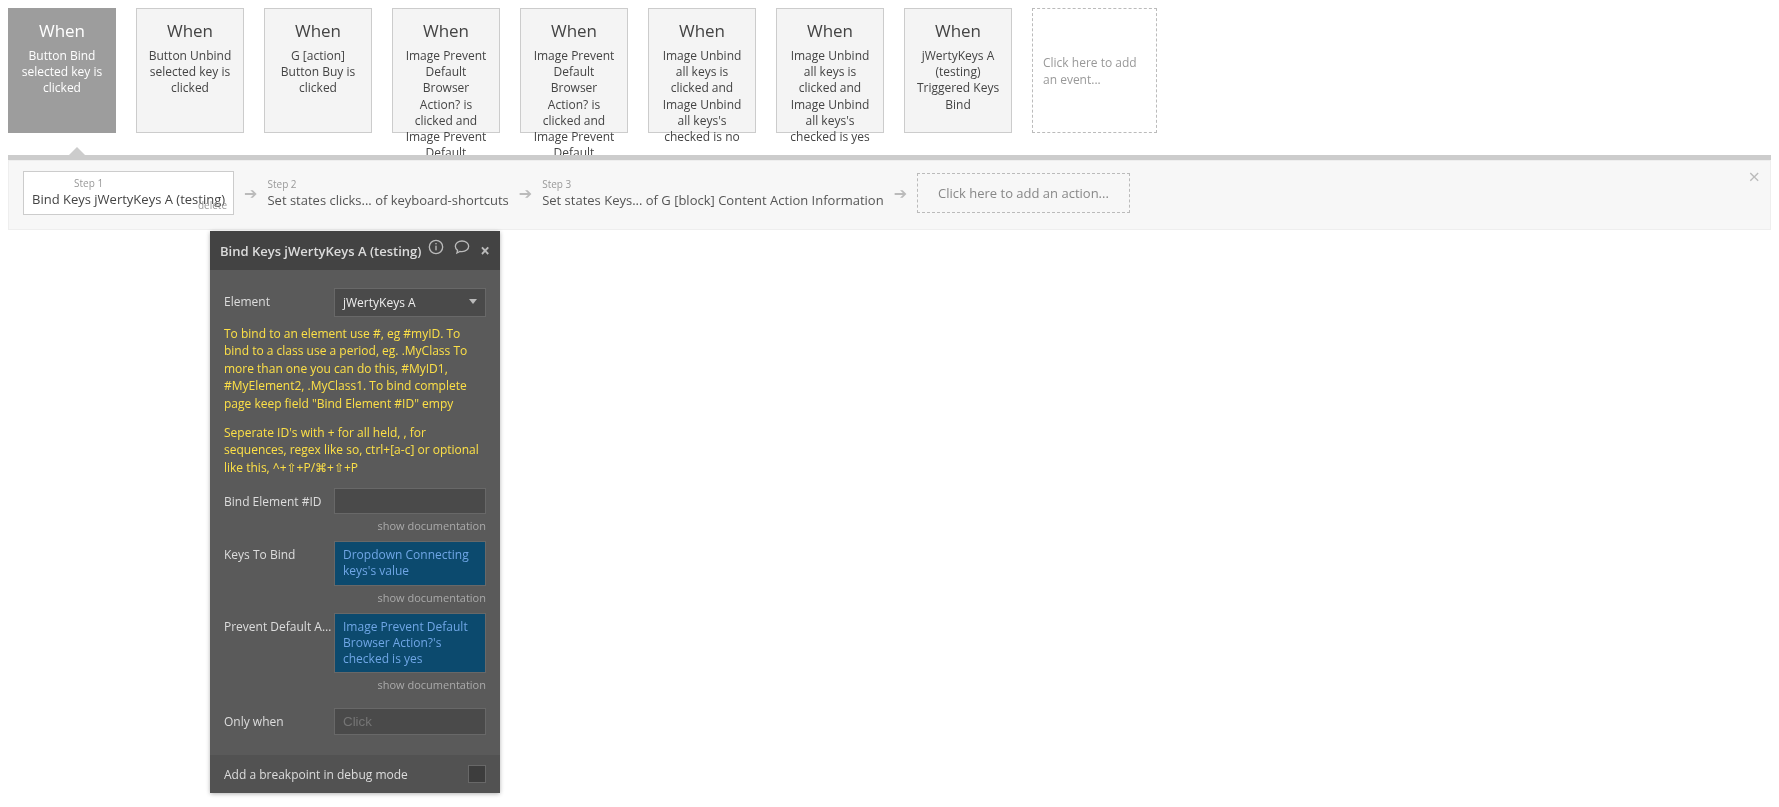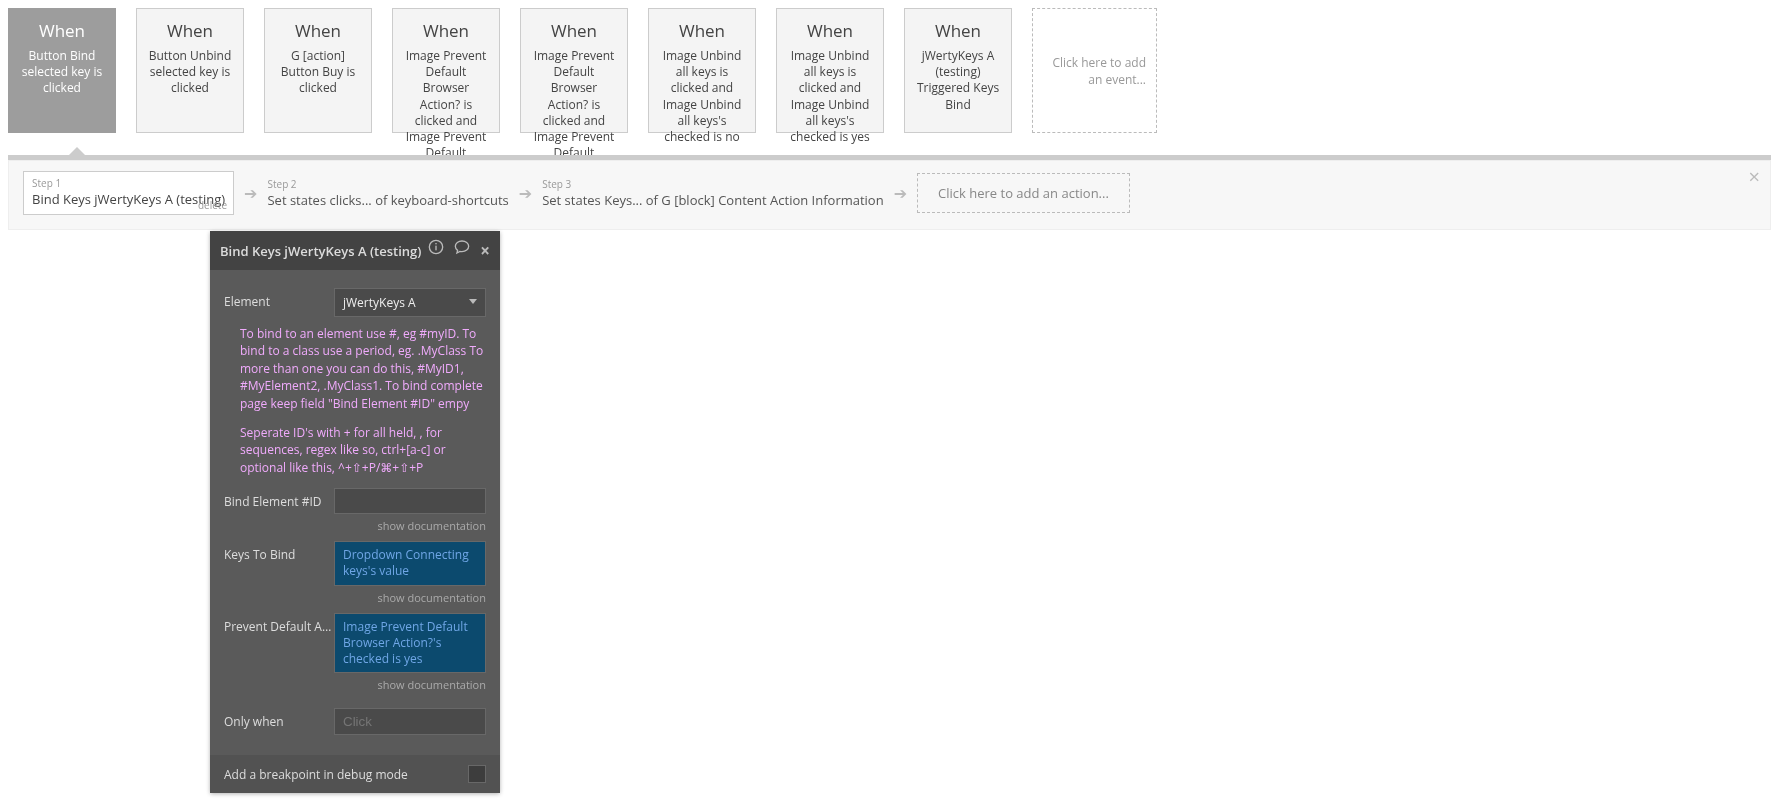--- a/index.html
+++ b/index.html
@@ -18,21 +18,21 @@
     padding: 6px 8px; text-align: center; cursor: pointer;
     color: #444;
   }
   .event-card.selected { background: #9d9d9d; border-color: #9d9d9d; color: #fff; }
   .event-card .when { font-size: 17px; margin: 4px 0 6px 0; font-weight: 400; }
   .event-card .desc { font-size: 12px; line-height: 1.35; }
   .event-add {
     width: 125px; height: 125px;
     border: 1px dashed #bbb;
     display: flex; align-items: center; justify-content: center;
-    padding: 10px; text-align: right; color: #999; cursor: pointer;
+    padding: 10px; text-align: left; color: #999; cursor: pointer;
     font-size: 12px;
   }
   .pointer-bar {
     height: 5px; background: #ccc; position: relative; margin-top: 12px;
   }
   .pointer-bar::before {
     content: ""; position: absolute; top: -8px; left: 60px;
     border-left: 9px solid transparent; border-right: 9px solid transparent;
     border-bottom: 9px solid #ccc;
   }
@@ -42,21 +42,21 @@
   }
   .close-steps {
     position: absolute; top: 6px; right: 10px;
     font-size: 20px; color: #bbb; cursor: pointer; line-height: 1;
   }
   .steps-row { display: flex; align-items: center; gap: 10px; flex-wrap: wrap; }
   .step-box {
     border: 1px solid #ccc; background: #fff;
     min-width: 150px; padding: 4px 8px 6px 8px; position: relative;
   }
-  .step-box .step-n { font-size: 10px; color: #999; }
+  .step-box .step-n { font-size: 10px; color: #999; margin-left: 42px; }
   .step-box .step-text { font-size: 13px; color: #444; }
   .step-box .delete {
     position: absolute; right: 6px; bottom: 2px;
     font-size: 10px; color: #999; cursor: pointer;
   }
   .step-plain { font-size: 13px; color: #555; }
   .step-plain .step-n { font-size: 10px; color: #999; display: block; }
   .step-arrow { color: #bbb; font-size: 16px; }
   .step-add {
     border: 1px dashed #bbb; padding: 10px 20px;
@@ -95,21 +95,21 @@
   }
   .text-input {
     background: #4a4a4a; border: 1px solid #686868; color: #eee;
     padding: 5px 8px; width: 100%; min-height: 26px;
   }
   .dyn-input {
     background: #0c4a6e; border: 1px solid #686868;
     padding: 5px 8px; width: 100%; color: #6fa6e6;
     line-height: 1.35;
   }
-  .helptext { color: #f0abfc; line-height: 1.45; margin: 8px 0 12px 16px; }
+  .helptext { color: #fde047; line-height: 1.45; margin: 8px 0 12px 0; }
   .doc-link {
     display: block; text-align: right; font-size: 11px; color: #aaa;
     cursor: pointer; margin-top: 4px;
   }
   .panel-footer {
     background: #525252;
     padding: 10px 14px; display: flex; align-items: center; justify-content: space-between;
     font-size: 12px;
   }
   .checkbox {

